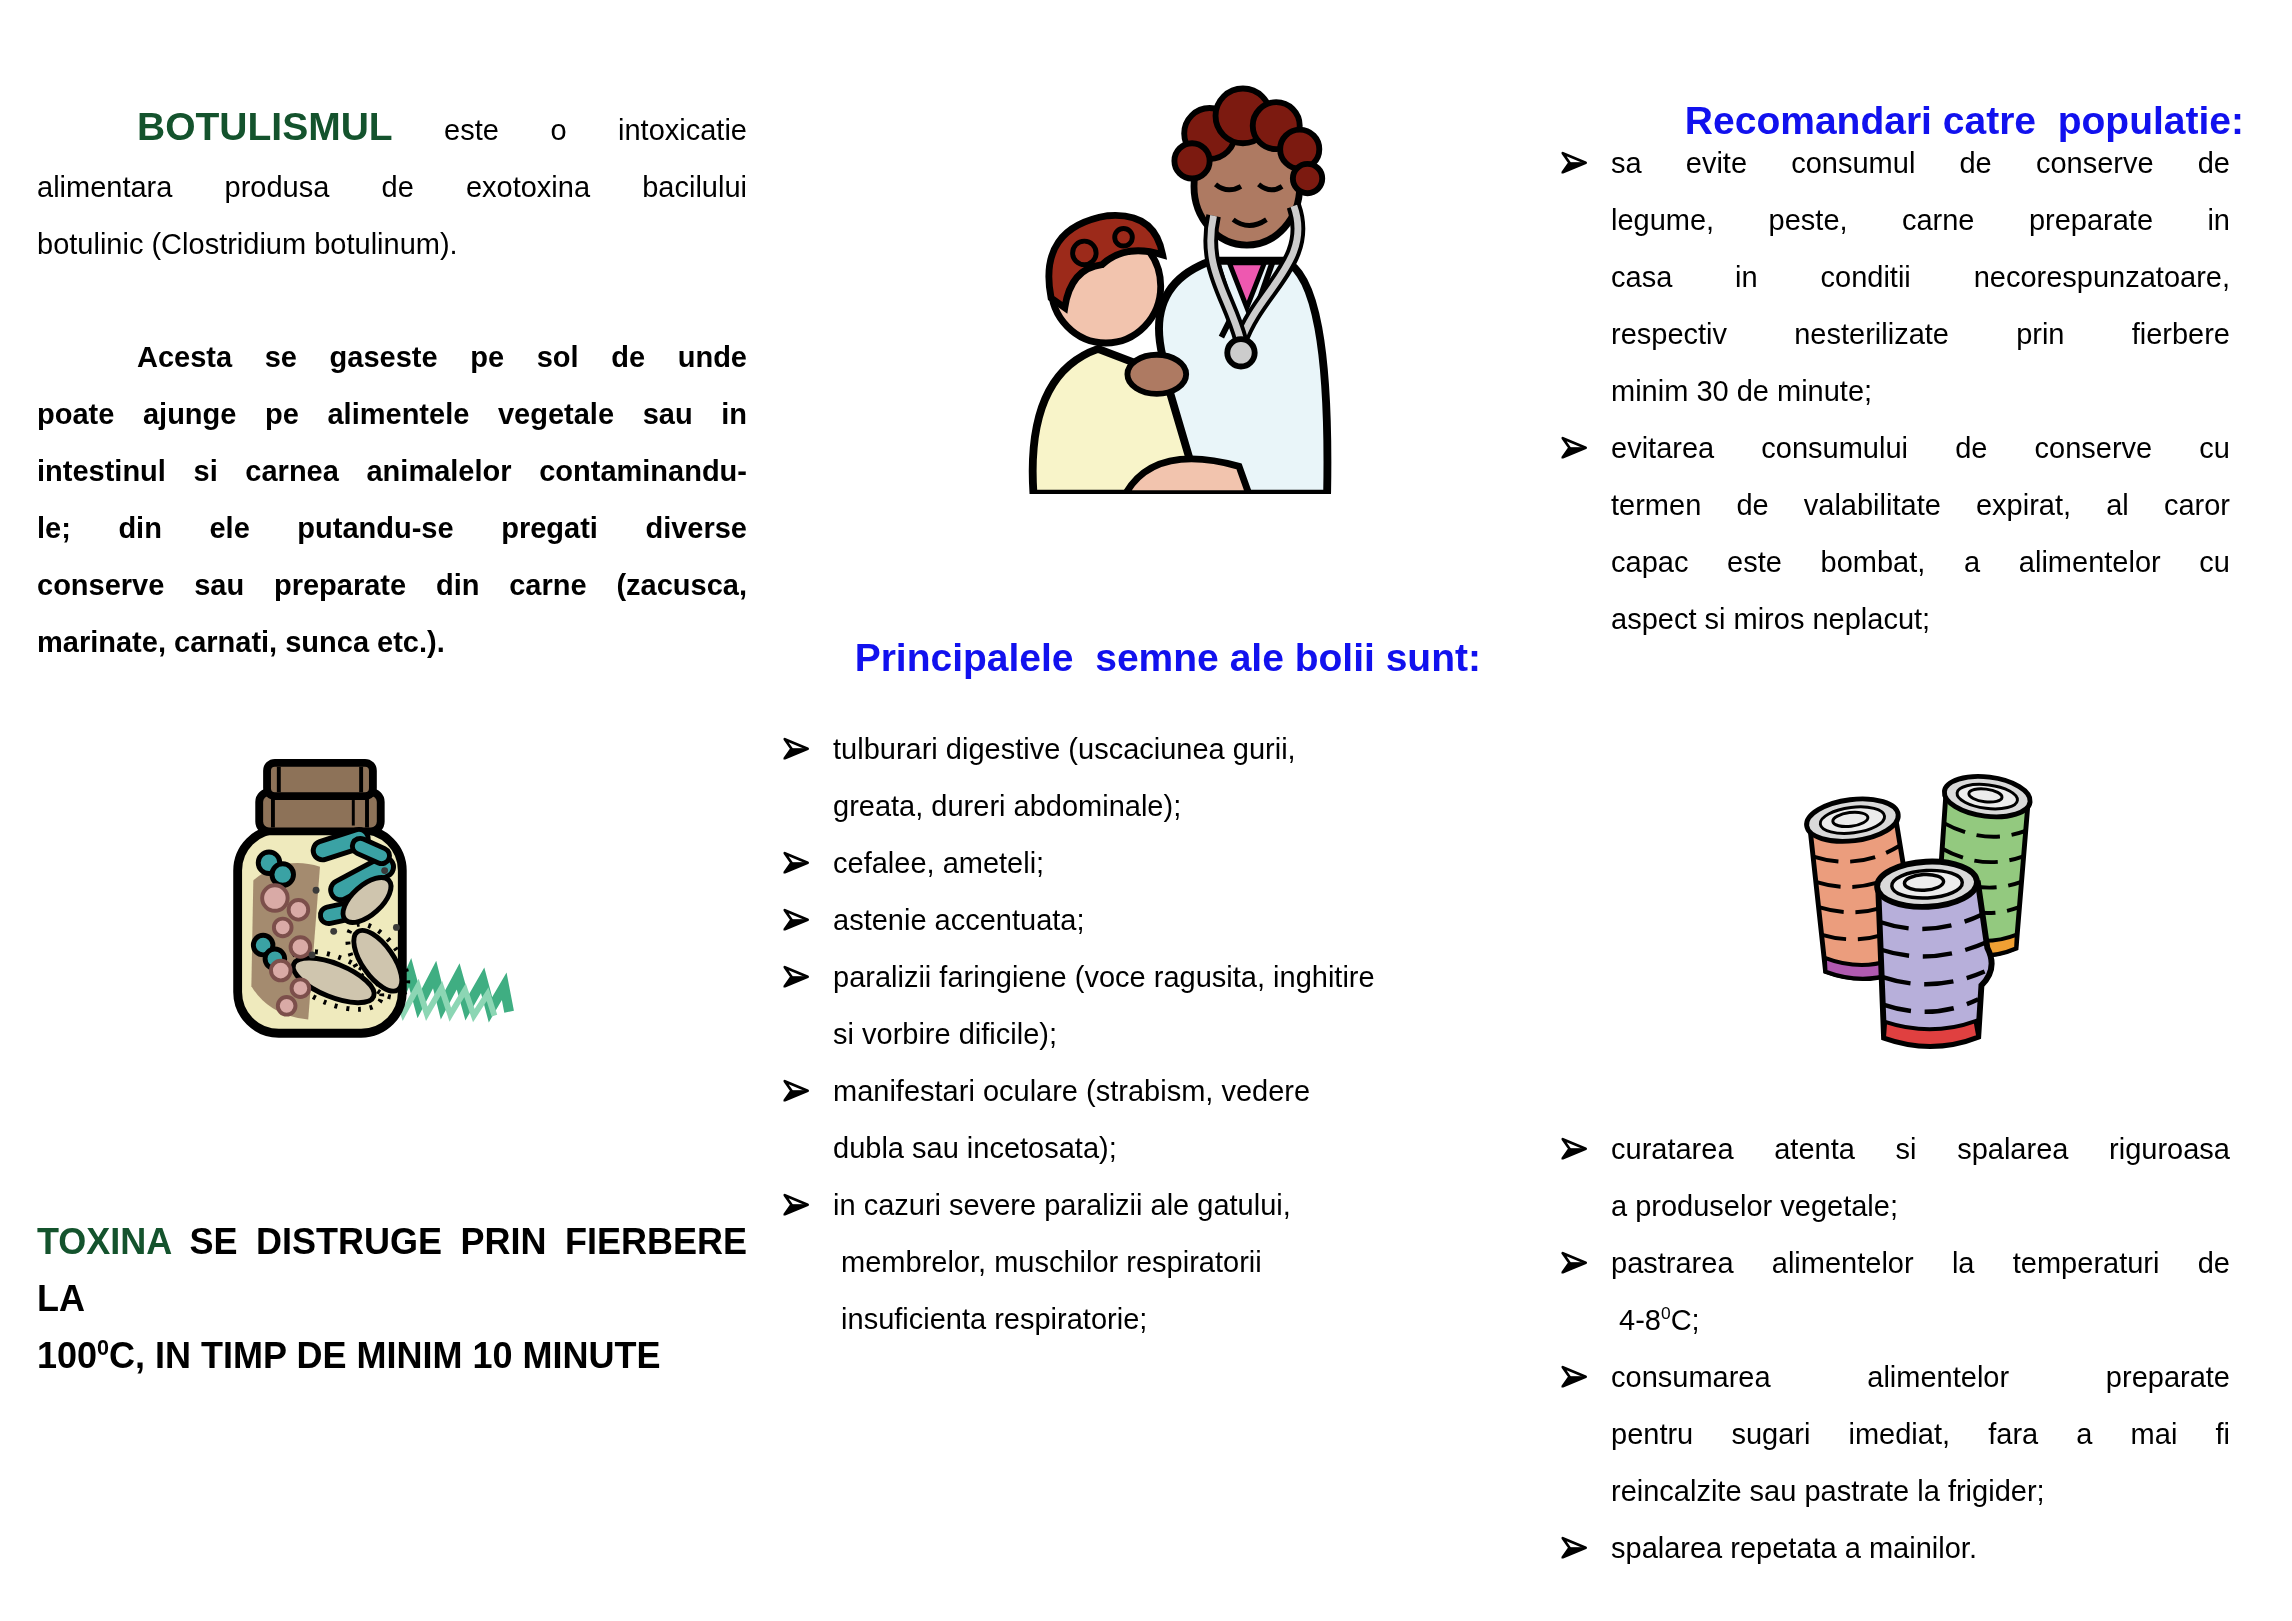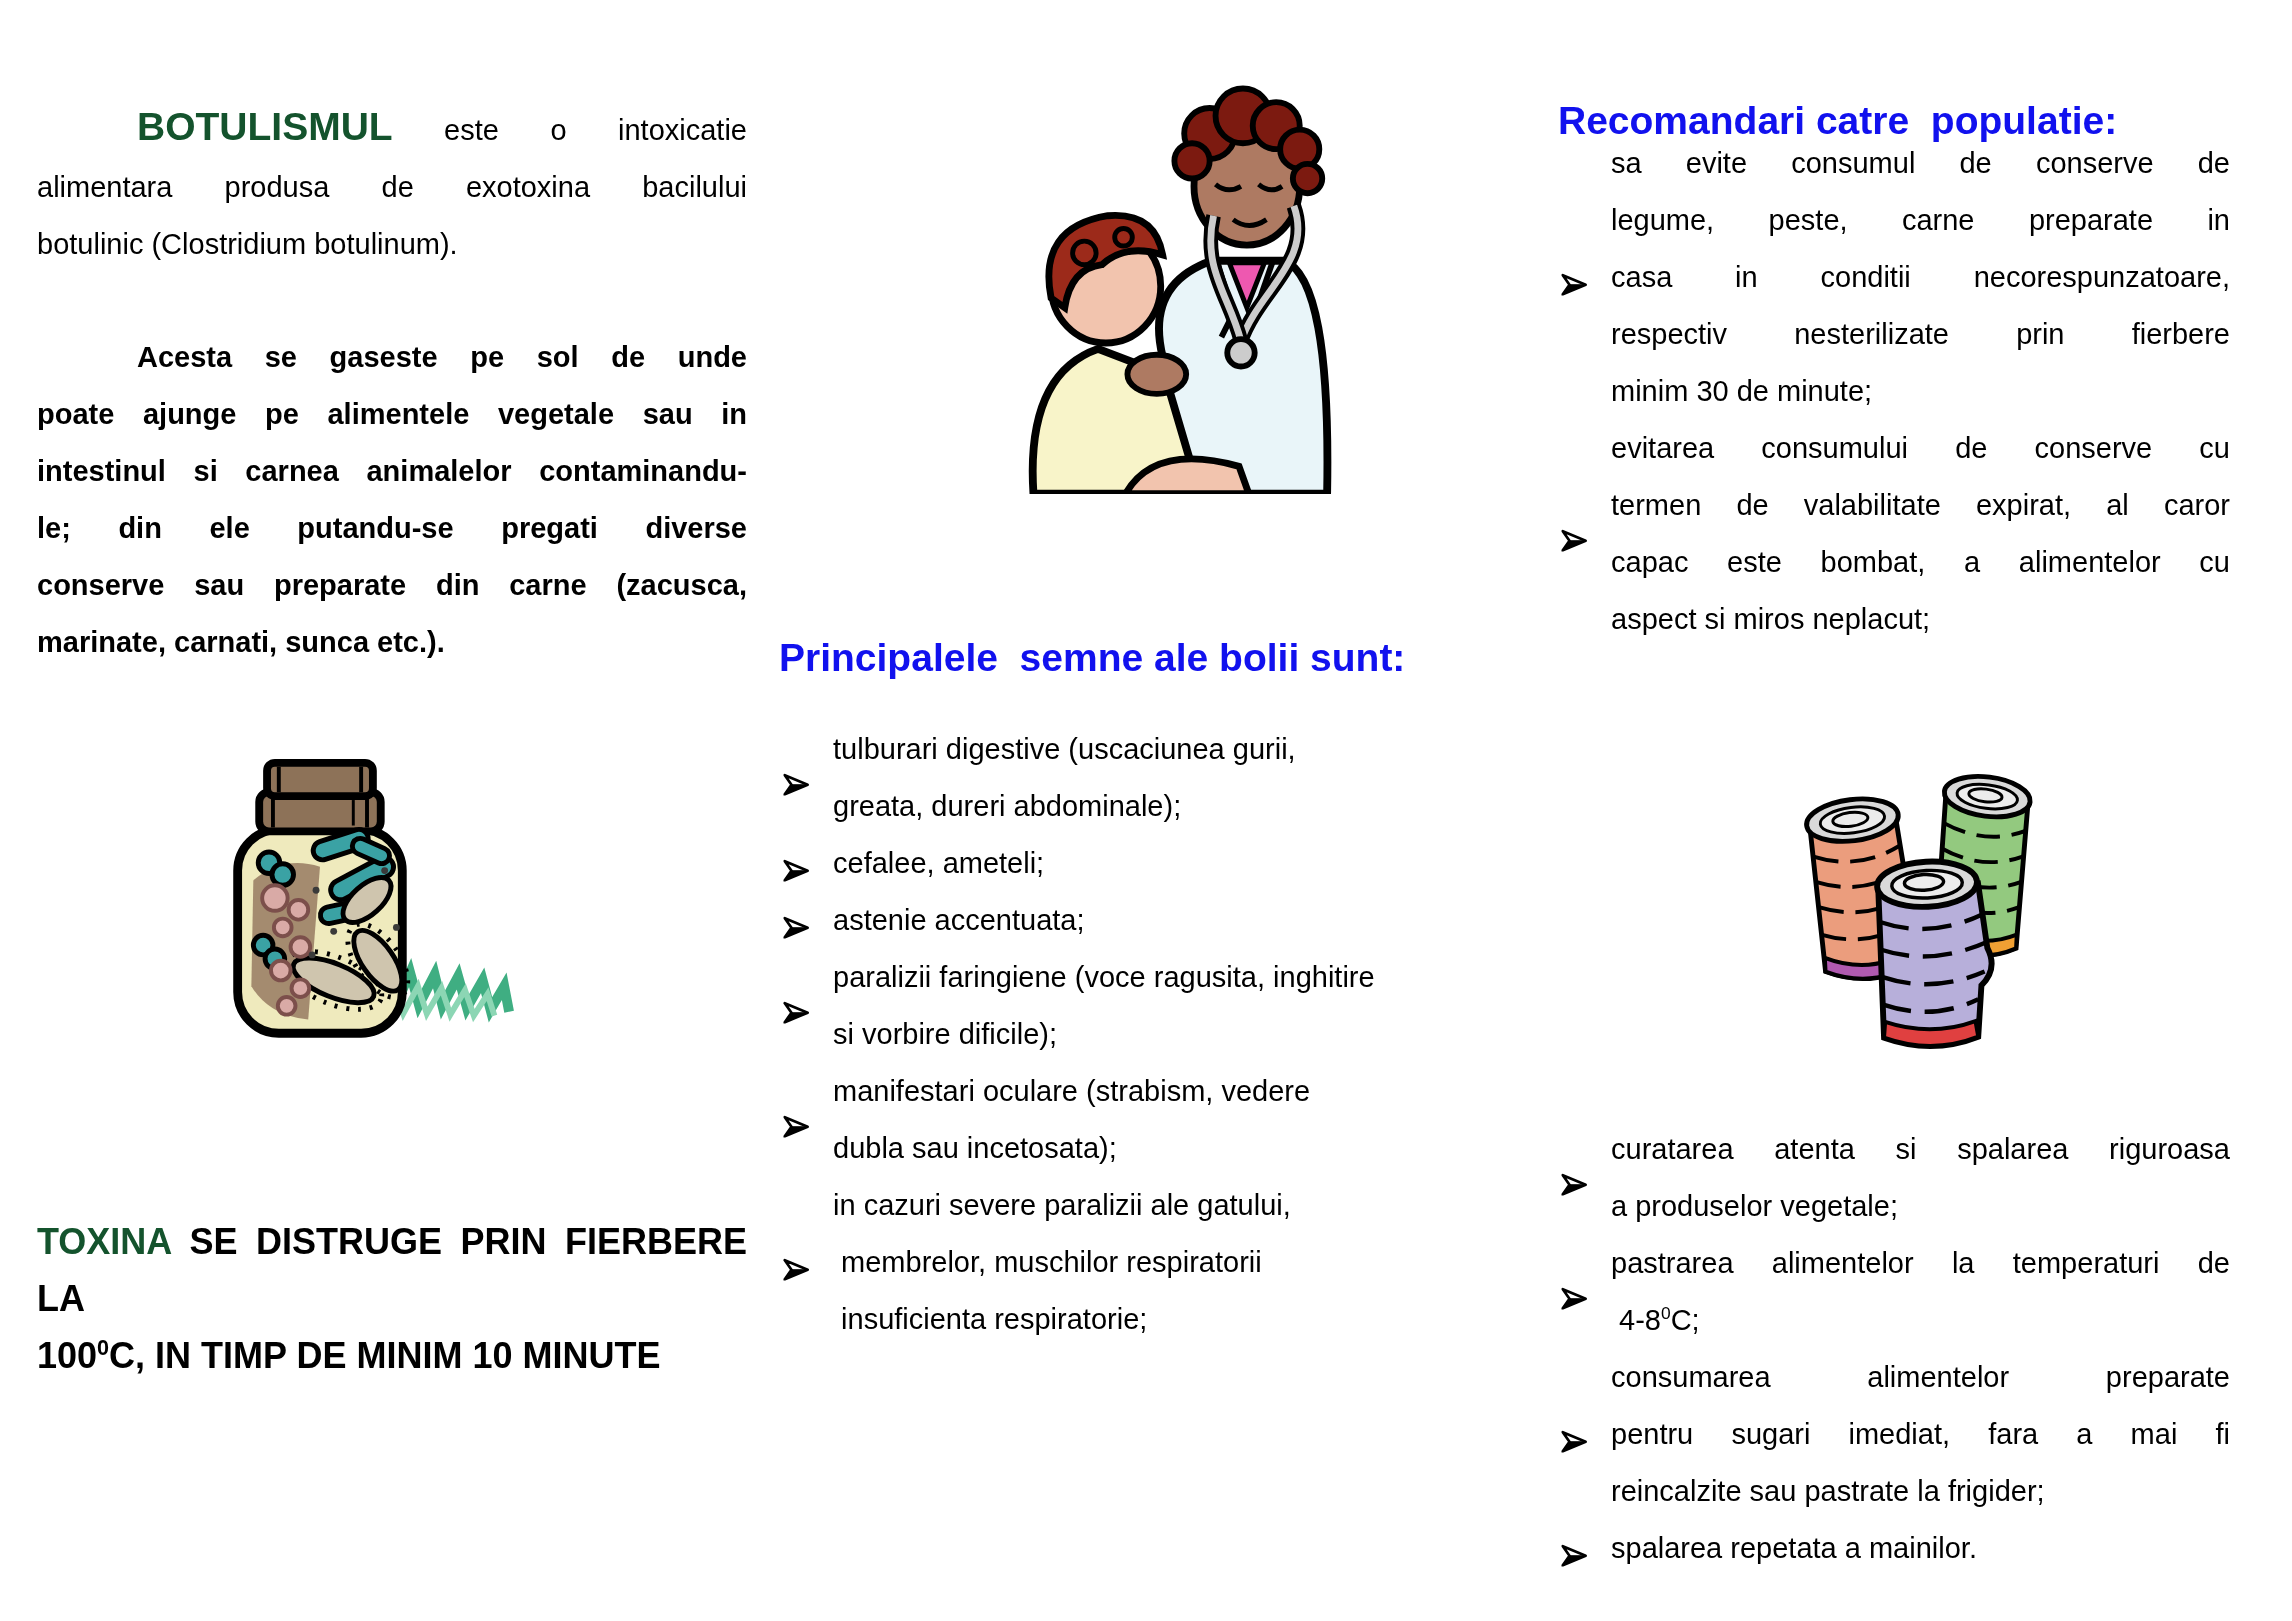--- a/index.html
+++ b/index.html
@@ -13,28 +13,28 @@
   .jl{text-align:justify;text-align-last:justify;-moz-text-align-last:justify;text-justify:inter-word;}
   .ind{text-indent:100px;}
   .s-red{color:#14532d;font-weight:700;}
   #para1 .s-red{font-size:39px;line-height:1;}
   .s-sup{vertical-align:super;font-size:0.6em;line-height:0;}
   #para1{left:37px;top:102px;width:710px;}
   #para2{left:37px;top:329px;width:710px;font-weight:bold;}
   #jar-fig{left:218px;top:753px;width:299px;height:294px;}
   #toxin{left:37px;top:1213px;width:710px;font-weight:700;font-size:36px;}
   #doctor-fig{left:1008px;top:51px;width:325px;height:443px;}
-  .heading{font-weight:700;font-size:39px;line-height:63px;color:#1111ee;text-align:left;white-space:nowrap;}
+  .heading{font-weight:700;font-size:39px;line-height:63px;color:#1111ee;text-align:right;white-space:nowrap;}
   #h-symptoms{left:779px;top:594px;width:702px;}
   #symptoms{left:782px;top:721px;width:694px;}
   #h-reco{left:1558px;top:57px;width:686px;}
   #reco-top{left:1560px;top:135px;width:670px;}
   #cans-fig{left:1800px;top:741px;width:249px;height:318px;}
   #reco-bottom{left:1560px;top:1121px;width:670px;}
-  .bullet-item{display:flex;align-items:center;}
+  .bullet-item{display:flex;align-items:flex-start;}
   .marker{flex:none;width:51px;padding-top:13.7px;}
   .marker svg{width:29px;height:27.4px;display:block;}
   .btext{flex:1 1 auto;min-width:0;}
   figure{margin:0;}
   figure svg{width:100%;height:100%;display:block;}
 </style>
 </head>
 <body>
 
 <div class="page">

